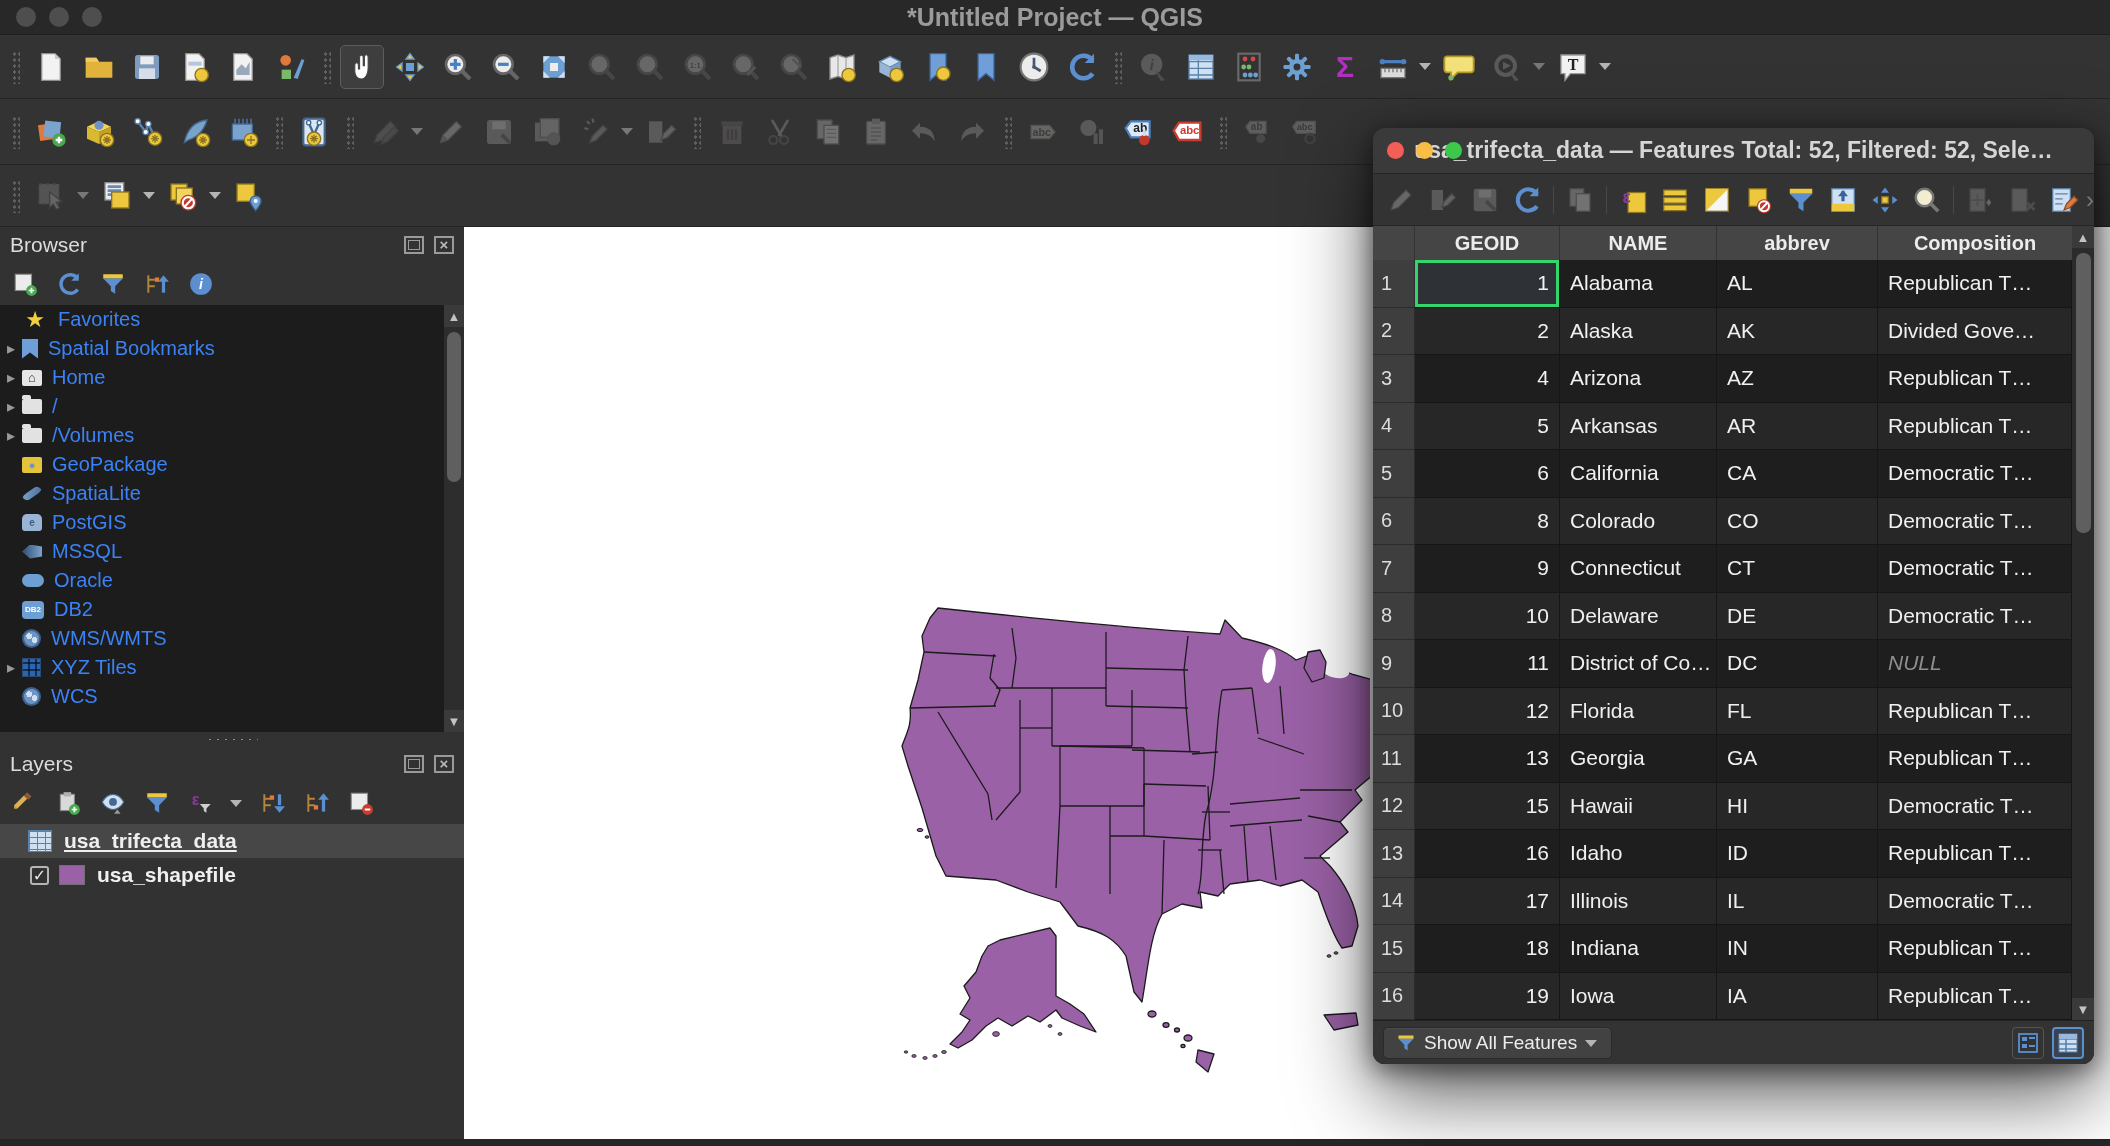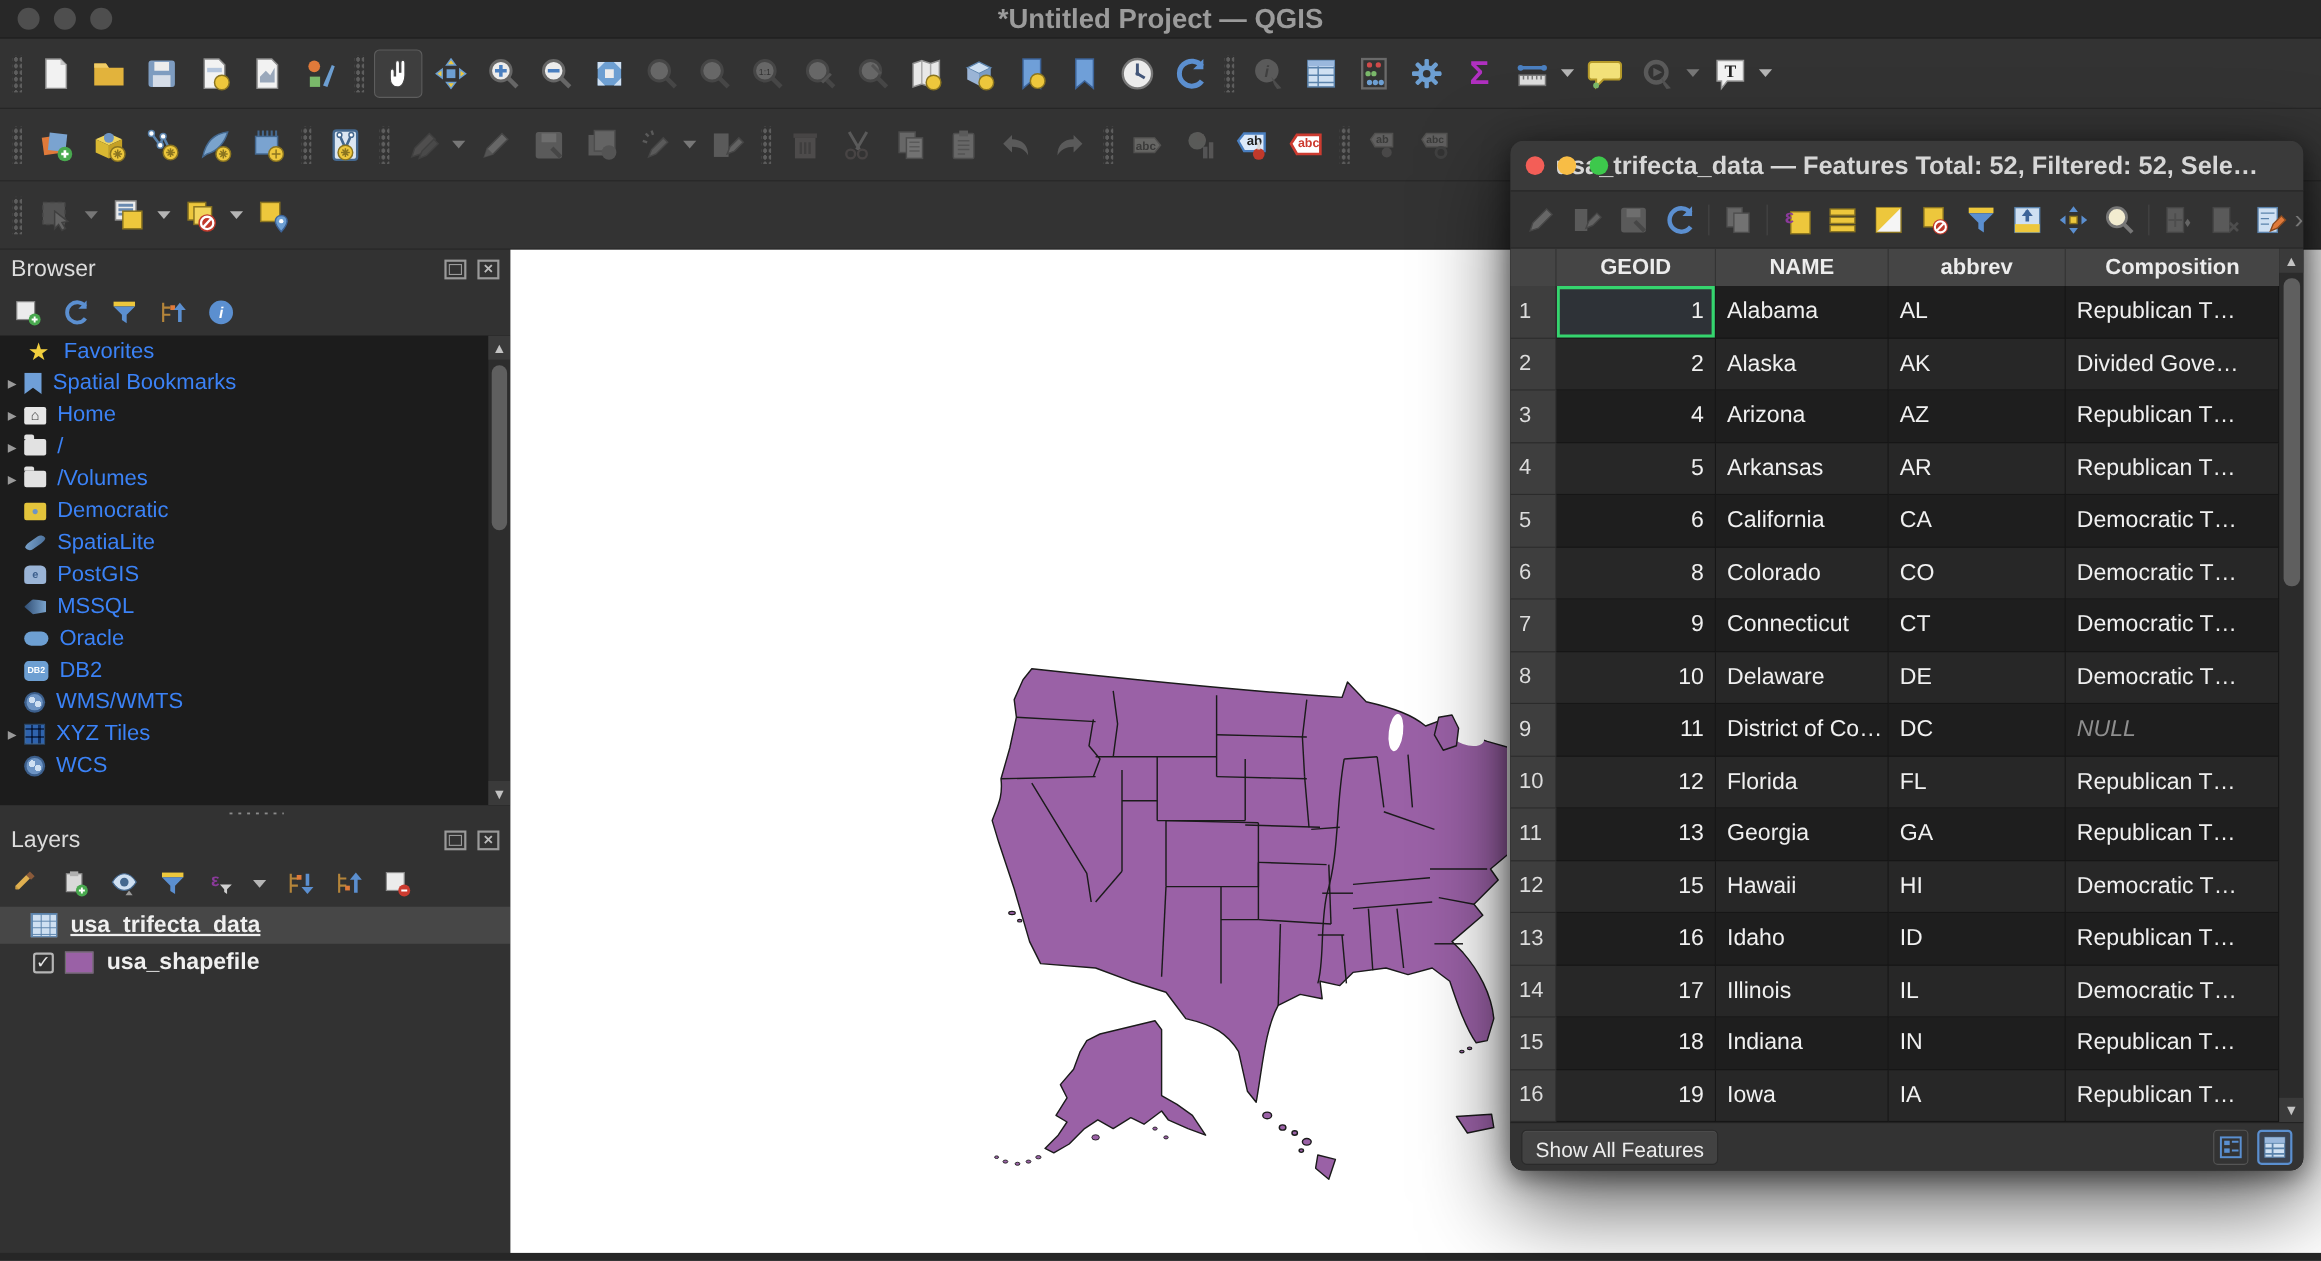--- a/index.html
+++ b/index.html
@@ -103,21 +103,21 @@
   .acell{border-right:1px solid #161616;border-bottom:1px solid #161616;color:#f0f0f0;font-size:21px;display:flex;align-items:center;flex:none;}
   .c-geoid{width:145px;justify-content:flex-end;padding-right:10px;}
   .c-name{width:157px;padding-left:10px;}
   .c-abbrev{width:161px;padding-left:10px;}
   .c-comp{width:194px;padding-left:10px;}
   .h-num{width:42px;}.h-geoid{width:145px;}.h-name{width:157px;}.h-abbrev{width:161px;}.h-comp{width:194px;}
   .selcell{box-shadow:inset 0 0 0 3px #35d56e;background:#2e3237 !important;}
   .nullval{font-style:italic;color:#8f8f8f !important;text-align:right;}
   .attr-right{width:22px;display:flex;flex-direction:column;background:#2b2b2b;flex:none;}
   .attr-foot{height:44px;background:#333;border-top:1px solid #222;display:flex;align-items:center;padding:0 10px;flex:none;}
-  .filter-btn{height:32px;background:#424242;border:1px solid #2a2a2a;border-radius:5px;display:flex;align-items:center;gap:8px;padding:0 12px;color:#ececec;font-size:19px;box-shadow:0 1px 0 rgba(255,255,255,.05) inset;flex-direction:column;}
+  .filter-btn{height:32px;background:#424242;border:1px solid #2a2a2a;border-radius:5px;display:flex;align-items:center;gap:8px;padding:0 12px;color:#ececec;font-size:19px;box-shadow:0 1px 0 rgba(255,255,255,.05) inset;}
   .filter-btn svg{width:20px;height:20px;}
   .foot-right{margin-left:auto;display:flex;gap:8px;}
   .viewbtn{width:32px;height:32px;border-radius:4px;display:flex;align-items:center;justify-content:center;border:1px solid #555;}
   .viewbtn.activeview{border:2px solid #5a8fd0;background:#3a4250;}
   .viewbtn svg{width:24px;height:24px;}
 </style>
 </head>
 <body>
 
 <div class="titlebar">
@@ -643,21 +643,21 @@
 
             <div class="brow">
               <span class="expander has"></span>
               <span class="ticon i-folder"></span>
               <span>/Volumes</span>
             </div>
 
             <div class="brow">
               <span class="expander no"></span>
               <span class="ticon i-gpkg"></span>
-              <span>Democratic</span>
+              <span>GeoPackage</span>
             </div>
 
             <div class="brow">
               <span class="expander no"></span>
               <span class="ticon i-spatialite"></span>
               <span>SpatiaLite</span>
             </div>
 
             <div class="brow">
               <span class="expander no"></span>

